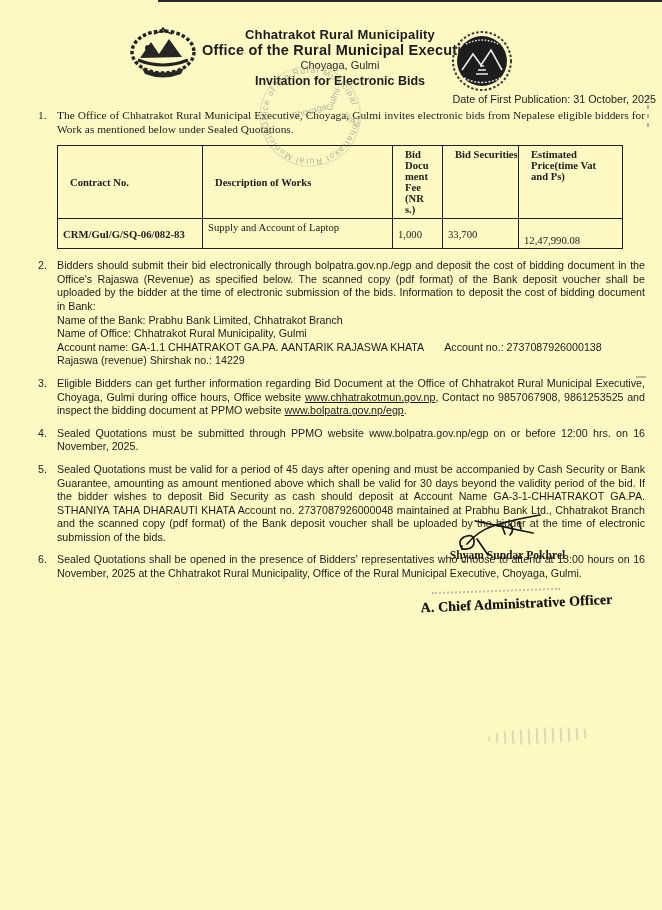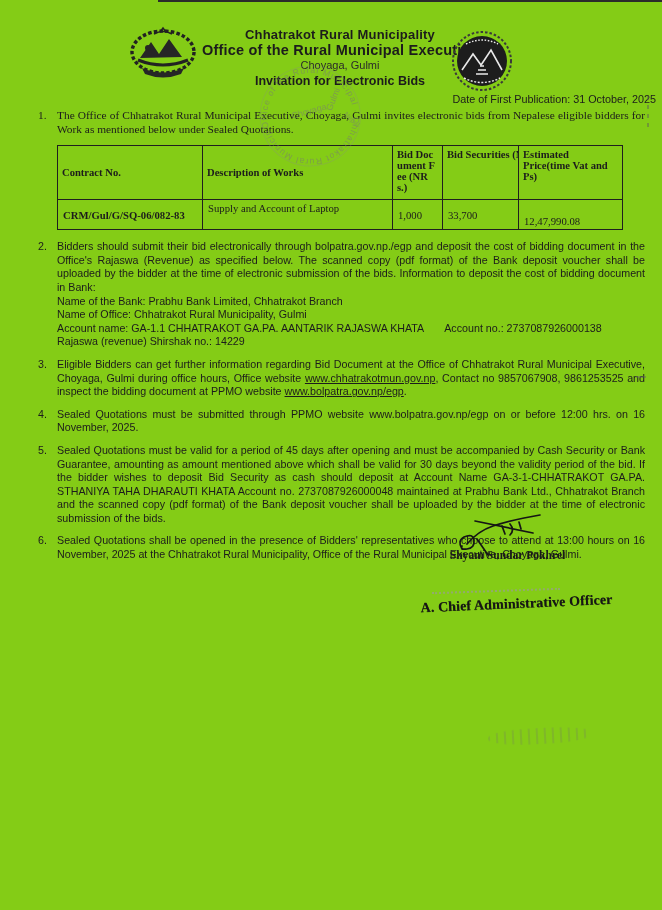--- a/index.html
+++ b/index.html
@@ -1,18 +1,18 @@
 <!DOCTYPE html>
 <html><head>
 <meta charset="utf-8">
 <style>
   html,body { margin:0; padding:0; background:#e8e8e8; }
   .page {
     position:relative; width:662px; height:910px; margin:0 auto;
-    background:#84cc16; overflow:hidden;
+    background:#fef9c3; overflow:hidden;
     font-family:"Liberation Sans","DejaVu Sans",sans-serif;
     color:#1c1c1c;
   }
   .top-scan-line { position:absolute; top:0; left:158px; right:0; height:2px; background:#2b2b2b; }
 
   
   .header { position:relative; padding-top:27px; text-align:center; }
   .header .center-block { transform:translateX(9px); }
   .h-line1 { font-size:13px; font-weight:bold; letter-spacing:.2px; }
   .h-line2 { font-size:14.5px; font-weight:bold; letter-spacing:.2px; }
@@ -35,21 +35,21 @@
   .item.serif, .item.serif .num { font-family:"Liberation Serif","DejaVu Serif",serif; font-size:11.4px; }
   .b { font-weight:normal; }
   .u { text-decoration:underline; }
   .gap { display:inline-block; width:20px; }
 
   
   table.bids { border-collapse:collapse; table-layout:fixed; width:565px;
                margin:2px 0 10px 19px;
                font-family:"Liberation Serif","DejaVu Serif",serif; }
   table.bids th, table.bids td { border:1.6px solid #1f1f1f; overflow:hidden; }
-  table.bids th { font-size:10.6px; text-align:left; padding:3px 4px; word-break:break-word; }
+  table.bids th { font-size:10.6px; text-align:left; padding:3px 12px; word-break:break-word; }
   table.bids tr.head { height:54px; }
   table.bids tr.data { height:30px; }
   th.v-mid { vertical-align:middle;margin-left:21px; }
   th.v-top { vertical-align:top; }
   td { font-size:10.7px; padding:2px 5px; }
   td.contract { font-weight:bold; vertical-align:middle;margin-left:32px; }
   td.desc { vertical-align:top; }
   td.fee, td.security { vertical-align:middle; }
   td.estimate { vertical-align:bottom; }
 

